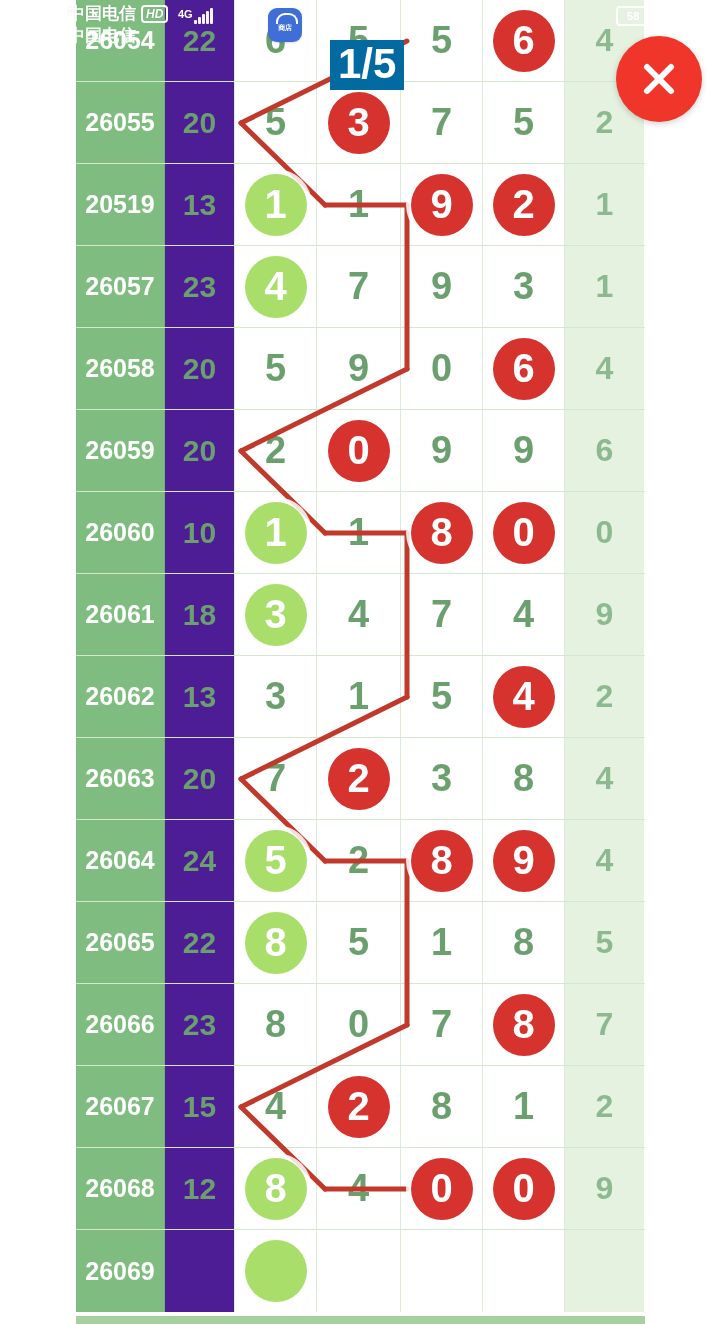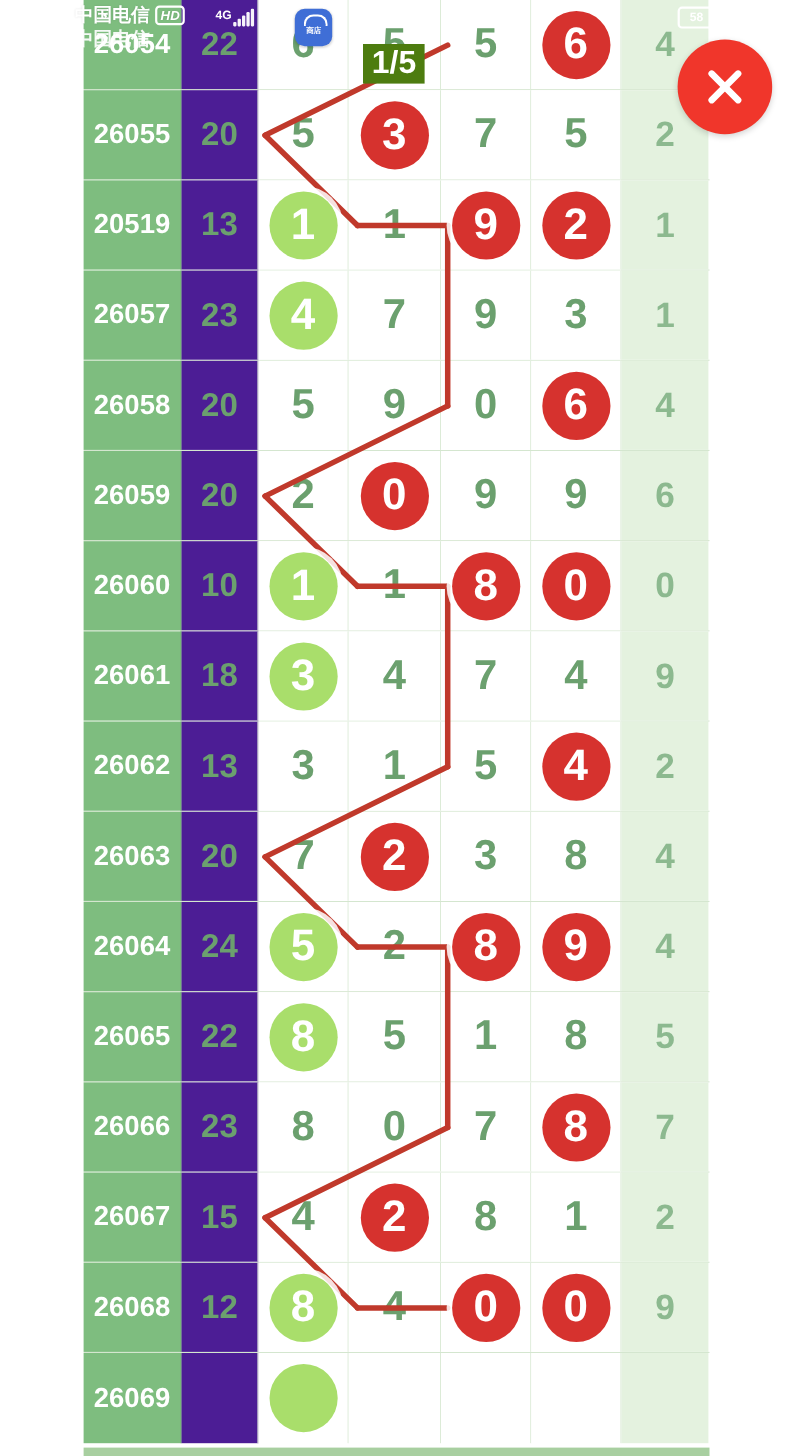--- a/index.html
+++ b/index.html
@@ -30,21 +30,21 @@
     font-size:12px;line-height:12px;padding:1px 3px;font-weight:700;font-style:italic;
   }
   .sb-sig{display:flex;align-items:flex-end;gap:1px;height:16px;}
   .sb-sig i{display:block;width:3px;background:#ffffff;border-radius:1px;opacity:.95;}
   .sb-sig i:nth-child(1){height:4px}
   .sb-sig i:nth-child(2){height:7px}
   .sb-sig i:nth-child(3){height:10px}
   .sb-sig i:nth-child(4){height:13px}
   .sb-sig i:nth-child(5){height:16px}
   .sb-gtag{font-size:11px;color:#ffffff;font-weight:700;margin-right:1px;align-self:flex-start}
-  .sb-net{position:absolute;top:8px;display:flex;align-items:flex-start;margin-left:18px;}
+  .sb-net{position:absolute;top:8px;display:flex;align-items:flex-start;}
   .sb-net.a{left:178px}
   .sb-net.b{left:258px}
 
   .sb-right{
     position:absolute;right:10px;top:6px;
     display:flex;align-items:center;gap:0;
     color:#ffffff;font-size:17px;font-weight:600;
   }
   .batt{
     position:relative;width:30px;height:16px;
@@ -123,22 +123,22 @@
 
   
   #footbar{
     position:absolute;left:76px;top:1316px;width:569px;height:8px;
     background:#a8cfa0;
   }
 
   
   #badge{
     position:absolute;left:330px;top:40px;
-    background:#4d7c0f;color:#ffffff;
-    font-size:29px;font-weight:700;
+    background:#0369a1;color:#ffffff;
+    font-size:42px;font-weight:700;
     padding:2px 8px 4px 8px;line-height:1.05;
     z-index:50;
   }
 
   
   #closebtn{
     position:absolute;right:18px;top:36px;width:86px;height:86px;
     border-radius:50%;background:#f0362b;z-index:70;
     display:flex;align-items:center;justify-content:center;
     box-shadow:0 2px 6px rgba(0,0,0,.18);

